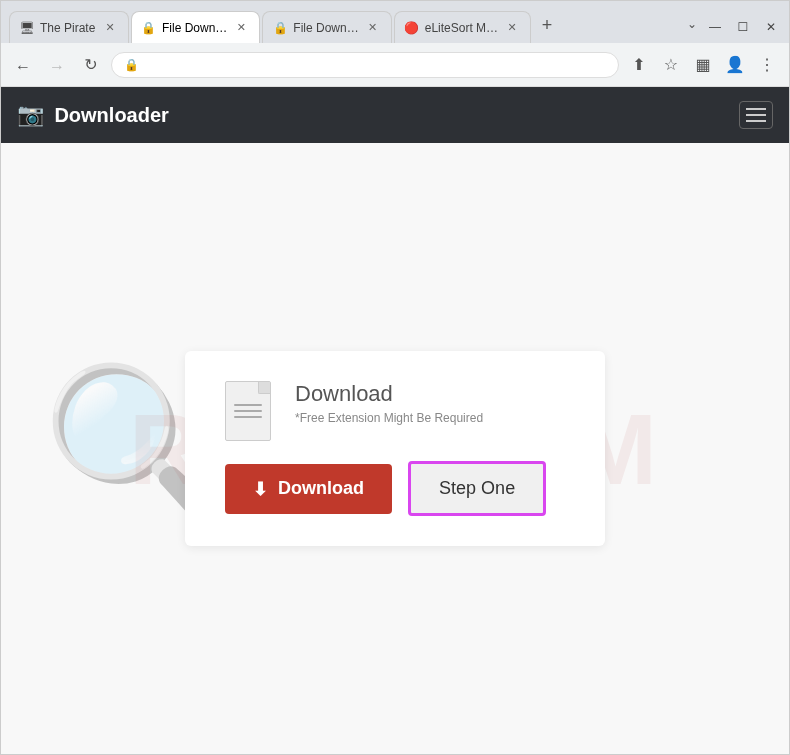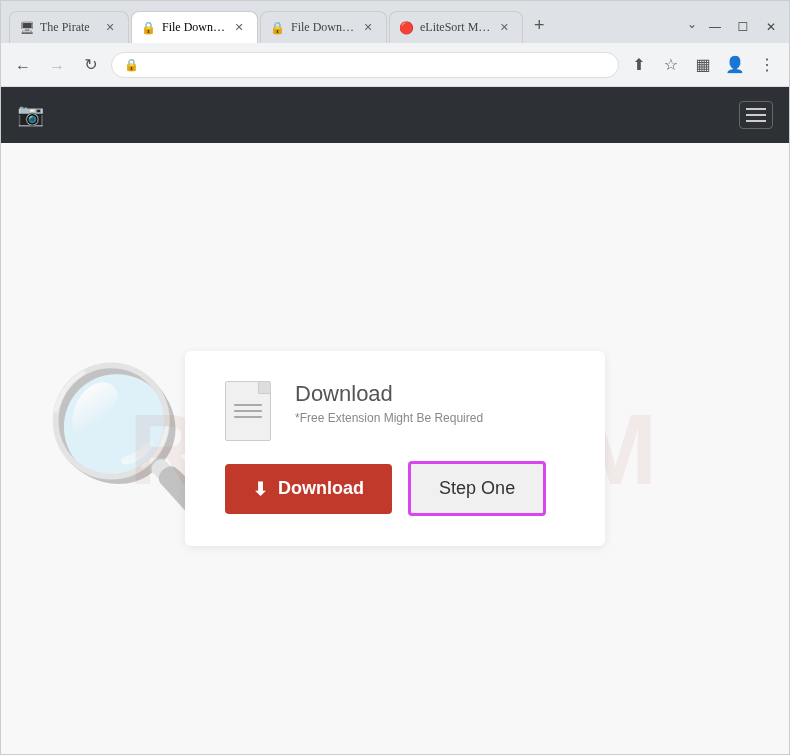--- a/index.html
+++ b/index.html
@@ -50,21 +50,20 @@
       height: 14px;
       flex-shrink: 0;
       display: flex; align-items: center; justify-content: center;
     }
     .tab-label {
       flex: 1;
       overflow: hidden;
       text-overflow: ellipsis;
       white-space: nowrap;
       font-size: 12px;
-      font-family: Liberation Serif, serif;
     }
     .tab-close {
       width: 16px; height: 16px;
       border-radius: 50%;
       display: flex; align-items: center; justify-content: center;
       font-size: 11px;
       color: #666;
       flex-shrink: 0;
     }
     .tab-new {
@@ -378,20 +377,21 @@
       <div class="toolbar-icon">👤</div>
       <div class="toolbar-icon">⋮</div>
     </div>
   </div>
 
   <div class="page-content">
 
     <div class="site-navbar">
       <div class="site-navbar-brand">
         <span class="site-navbar-brand-icon">📷</span>
+        <span>Downloader</span>
       </div>
       <div class="hamburger-btn">
         <div class="hamburger-line"></div>
         <div class="hamburger-line"></div>
         <div class="hamburger-line"></div>
       </div>
     </div>
 
     <div class="main-area">
 

